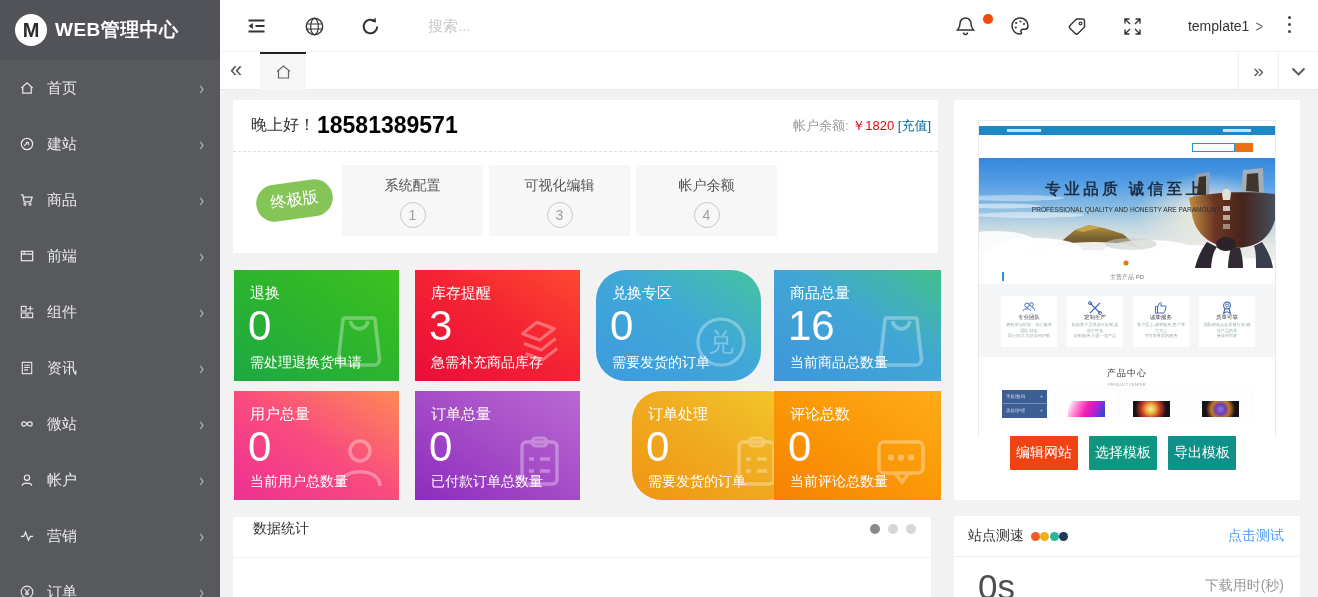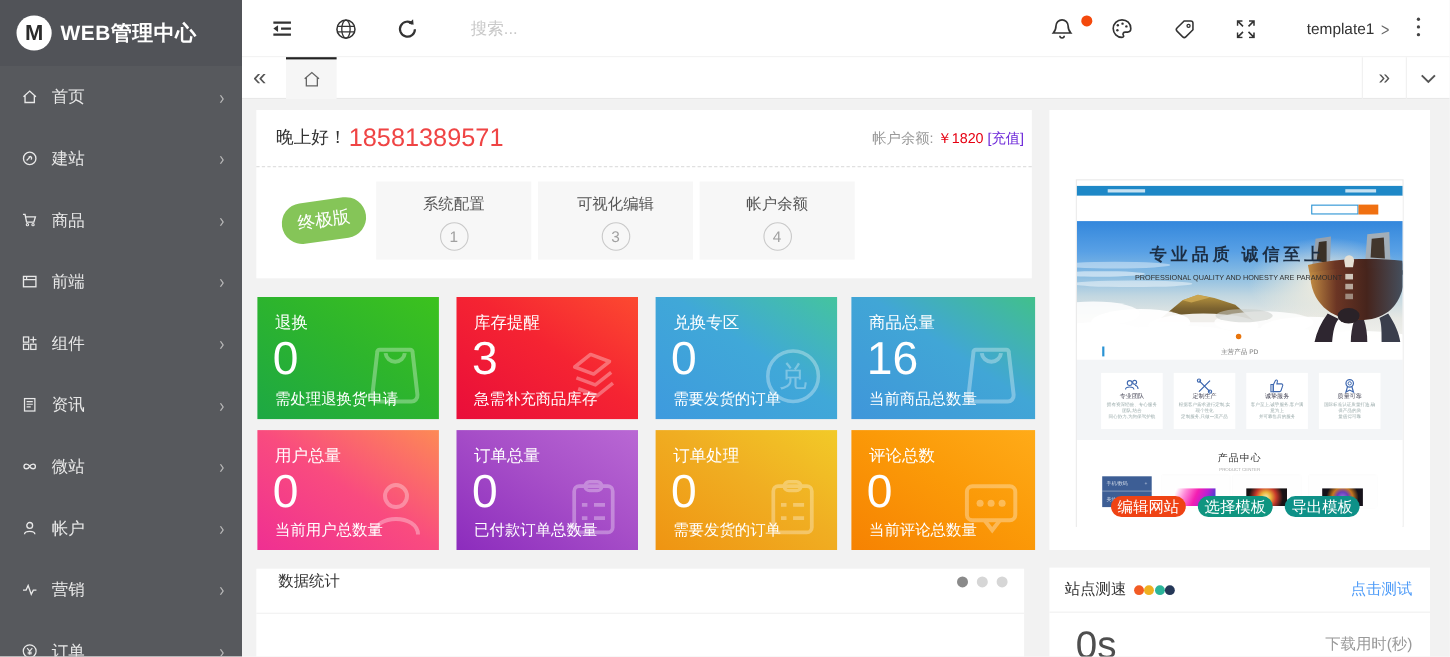--- a/index.html
+++ b/index.html
@@ -34,66 +34,66 @@
 .tb-right { position:absolute; right:0; top:0; height:38px; display:flex; }
 .tb-cell { width:40px; height:38px; display:flex; align-items:center; justify-content:center; border-left:1px solid #f0f0f0; color:#555; }
 
 
 .content { position:absolute; left:220px; top:90px; width:1098px; height:507px; background:#f2f2f2; }
 
 
 .greet { position:absolute; left:13px; top:10px; width:705px; height:153px; background:#fff; }
 .greet-top { height:52px; display:flex; align-items:center; padding:0 7px 0 18px; border-bottom:1px dashed #e0e0e0; }
 .hello { font-size:16px; color:#333; }
-.phone { font-size:23px; color:#ef4444; margin-left:2px; }
+.phone { font-size:23px; color:#000000; margin-left:2px;font-weight:bold; }
 .bal { margin-left:auto; font-size:13px; color:#999; }
 .bal .red { color:#e60012; }
-.bal .green { color:#6d28d9; }
+.bal .green { color:#0369a1; }
 .steps { display:flex; align-items:center; padding:13px 14px 0 23px; }
 .pill { width:77px; height:37px; background:#85c558; border-radius:19px; color:#fff; font-size:16px; display:flex; align-items:center; justify-content:center; transform:rotate(-8deg); margin-right:9px; flex:0 0 77px; }
 .stepbox { width:141px; height:71px; background:#f7f7f7; margin-right:6px; text-align:center; padding-top:12px; }
 .stepbox .lb { font-size:14px; color:#555; }
 .stepbox .num { width:26px; height:26px; border:1px solid #c9c9c9; border-radius:50%; color:#a0a0a0; font-size:14px; line-height:24px; margin:7px auto 0; }
 
 
 .stats { position:absolute; left:14px; top:0; width:706px; }
 .card { position:absolute; width:165px; color:#fff; overflow:hidden; }
 .card .ti { position:absolute; left:16px; top:14px; font-size:15px; }
 .card .nu { position:absolute; left:14px; top:32px; font-size:42px; font-weight:400; }
 .card .lb { position:absolute; left:16px; bottom:9px; font-size:14px; }
 .card svg { position:absolute; right:13px; bottom:12px; width:54px; height:54px; opacity:0.32; }
 .r1 { top:180px; height:111px; }
 .r2 { top:301px; height:109px; }
 .c1 { left:0; }
 .c2 { left:181px; }
-.c3 { left:362px; }
+.c3 { left:362px;border-radius:30px; }
 .c4 { left:540px; width:167px; }
 .g1 { background:linear-gradient(to bottom left,#3cc21e 0%,#2eb52c 45%,#1da844 100%); }
 .g2 { background:linear-gradient(to bottom left,#fc4a30 0%,#f52432 45%,#e90d3a 100%);padding-left:48px; }
 .g3 { background:linear-gradient(to bottom left,#44c49e 0%,#40a8d8 45%,#3e9ade 100%); }
 .g4 { background:linear-gradient(to bottom left,#41c08b 0%,#41a6d6 45%,#3f96da 100%); }
 .g5 { background:linear-gradient(to bottom left,#fd8a55 0%,#f94b7f 50%,#ef2f92 100%); }
 .g6 { background:linear-gradient(to bottom left,#b968d4 0%,#a74fc8 45%,#8c2cbd 100%); }
-.g7 { background:linear-gradient(to bottom left,#f2ca28 0%,#f0ae22 45%,#ef9412 100%); }
+.g7 { background:linear-gradient(to bottom left,#f2ca28 0%,#f0ae22 45%,#ef9412 100%);margin-left:36px; }
 .g8 { background:linear-gradient(to bottom left,#ffab18 0%,#fb9a08 45%,#f68202 100%); }
 
 
 .chart { position:absolute; left:13px; top:427px; width:698px; height:80px; background:#fff; }
 .chart-h { height:41px; display:flex; align-items:center; padding:0 15px 16px 20px; border-bottom:1px solid #f0f0f0; }
 .chart-h .t { font-size:14px; color:#333; }
 .cdots { margin-left:auto; display:flex; }
 .cdots i { width:10px; height:10px; border-radius:50%; background:#d6d6d6; margin-left:8px; }
 .cdots i.on { background:#8a8a8a; }
 .chart-b { text-align:center; font-size:14px; color:#666; padding-top:17px; }
 
 
 .rcard { position:absolute; left:734px; top:10px; width:346px; height:400px; background:#fff; }
-.preview { position:absolute; left:24px; top:20px; width:298px; height:316px; border:1px solid #e9e9e9; background:#fff;margin-top:43px; }
+.preview { position:absolute; left:24px; top:20px; width:298px; height:316px; border:1px solid #e9e9e9; background:#fff; }
 .btns { position:absolute; left:-4px; bottom:30px; width:100%; display:flex; justify-content:center; }
-.btn { height:19px; padding:0 6px; border-radius:12px; color:#fff; font-size:14px; display:flex; align-items:center; margin:0 5.5px; }
+.btn { height:34px; padding:0 6px; border-radius:1px; color:#fff; font-size:14px; display:flex; align-items:center; margin:0 5.5px; }
 .b1 { background:#ef4314; }
 .b2 { background:#0f9580; }
 .b3 { background:#0e9188; }
 
 .speed { position:absolute; left:734px; top:426px; width:346px; height:81px; background:#fff; }
 .speed-h { height:41px; display:flex; align-items:center; padding:0 16px 0 14px; border-bottom:1px solid #f0f0f0; }
 .speed-h .t { font-size:14px; color:#333; margin-right:6px; }
 .sdots { display:flex; }
 .sdots i { width:9px; height:9px; border-radius:50%; margin-left:0.5px; }
 .speed-h .link { margin-left:auto; color:#4d9bf8; font-size:14px; }

